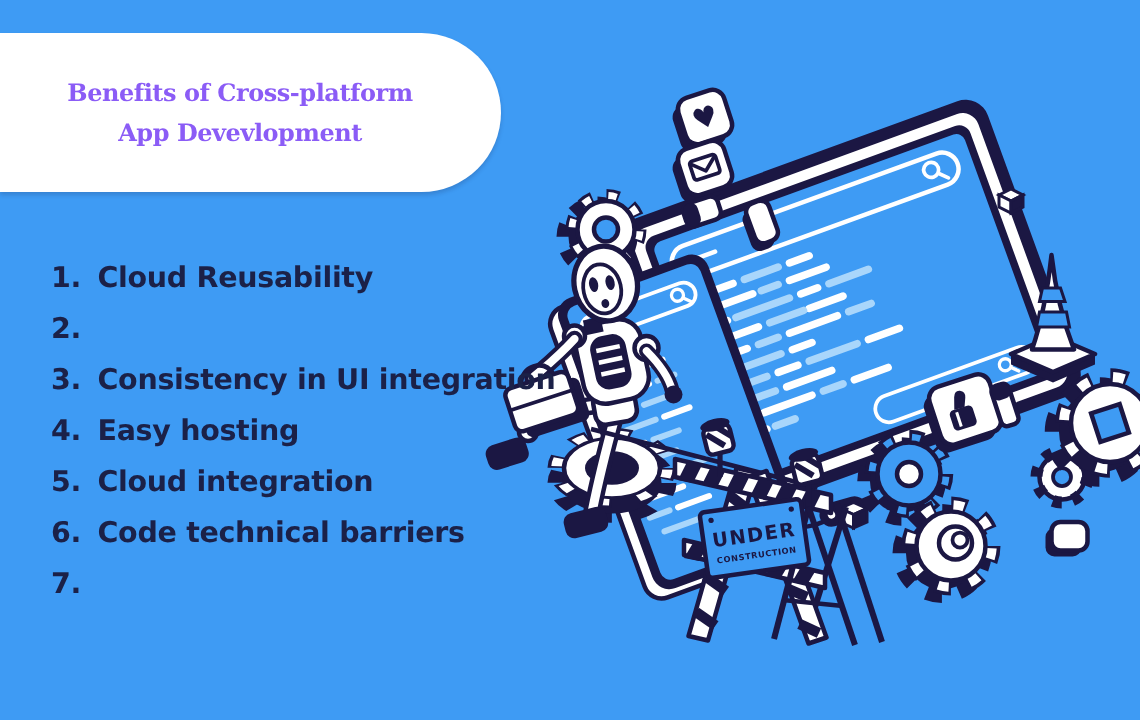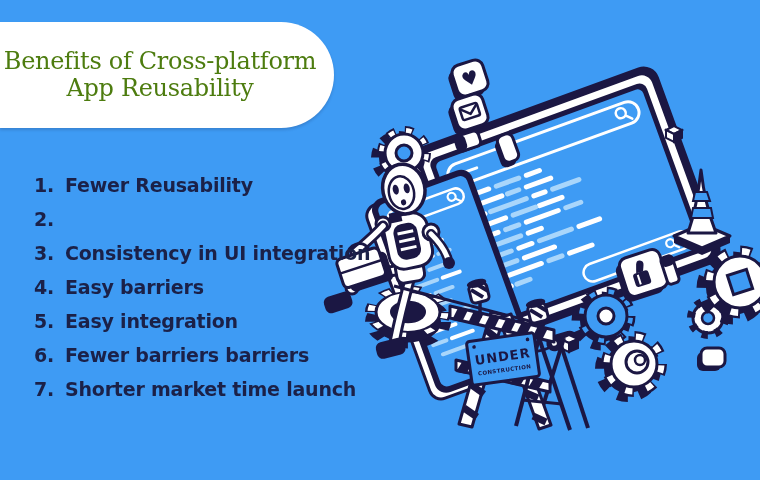--- a/index.html
+++ b/index.html
@@ -14,21 +14,21 @@
   .banner{
     position:absolute;left:0;top:22px;width:334px;height:106px;
     background:#FFFFFF;border-radius:0 56px 56px 0;
     display:flex;flex-direction:column;justify-content:center;align-items:center;
     padding-right:14px;box-sizing:border-box;
     box-shadow:0 2px 3px rgba(20,20,60,.18);
     z-index:3;
   }
   .banner .t1,.banner .t2{
     font-family:"DejaVu Serif","Liberation Serif",serif;
-    font-weight:400;color:#4d7c0f;line-height:27px;font-size:24px;
+    font-weight:700;color:#8b5cf6;line-height:27px;font-size:16px;
     letter-spacing:-0.3px;white-space:nowrap;
   }
   .benefits{
     position:absolute;left:26px;top:168px;z-index:3;
     list-style:none;margin:0;padding:0;
   }
   .benefits li{
     display:flex;align-items:center;height:34px;
     color:#1B2148;font-weight:bold;font-size:19px;letter-spacing:-0.2px;
     white-space:nowrap;
@@ -341,46 +341,45 @@
       <circle cx="476" cy="343" r="1.8" fill="#1B1743"></circle>
       <circle cx="530" cy="343" r="1.8" fill="#1B1743"></circle>
       <text class="sign-big" x="503" y="361" text-anchor="middle" fill="#1B1743">UNDER</text>
       <text class="sign-small" x="503" y="372" text-anchor="middle" fill="#1B1743">CONSTRUCTION</text>
     </g>
   </g>
 </svg>
 
   <div class="banner">
     <div class="t1">Benefits of Cross-platform</div>
-    <div class="t2">App Reusability</div>
+    <div class="t2">App Devevlopment</div>
   </div>
 
   <ol class="benefits">
     <li>
       <span class="num">1.</span>
-      <span>Fewer Reusability</span>
+      <span>Cloud Reusability</span>
     </li>
     <li>
       <span class="num">2.</span>
     </li>
     <li>
       <span class="num">3.</span>
       <span>Consistency in UI integration</span>
     </li>
     <li>
       <span class="num">4.</span>
-      <span>Easy barriers</span>
+      <span>Easy hosting</span>
     </li>
     <li>
       <span class="num">5.</span>
-      <span>Easy integration</span>
+      <span>Cloud integration</span>
     </li>
     <li>
       <span class="num">6.</span>
-      <span>Fewer barriers barriers</span>
+      <span>Code technical barriers</span>
     </li>
     <li>
       <span class="num">7.</span>
-      <span>Shorter market time launch</span>
     </li>
   </ol>
 
 </div>
 
 </body></html>

